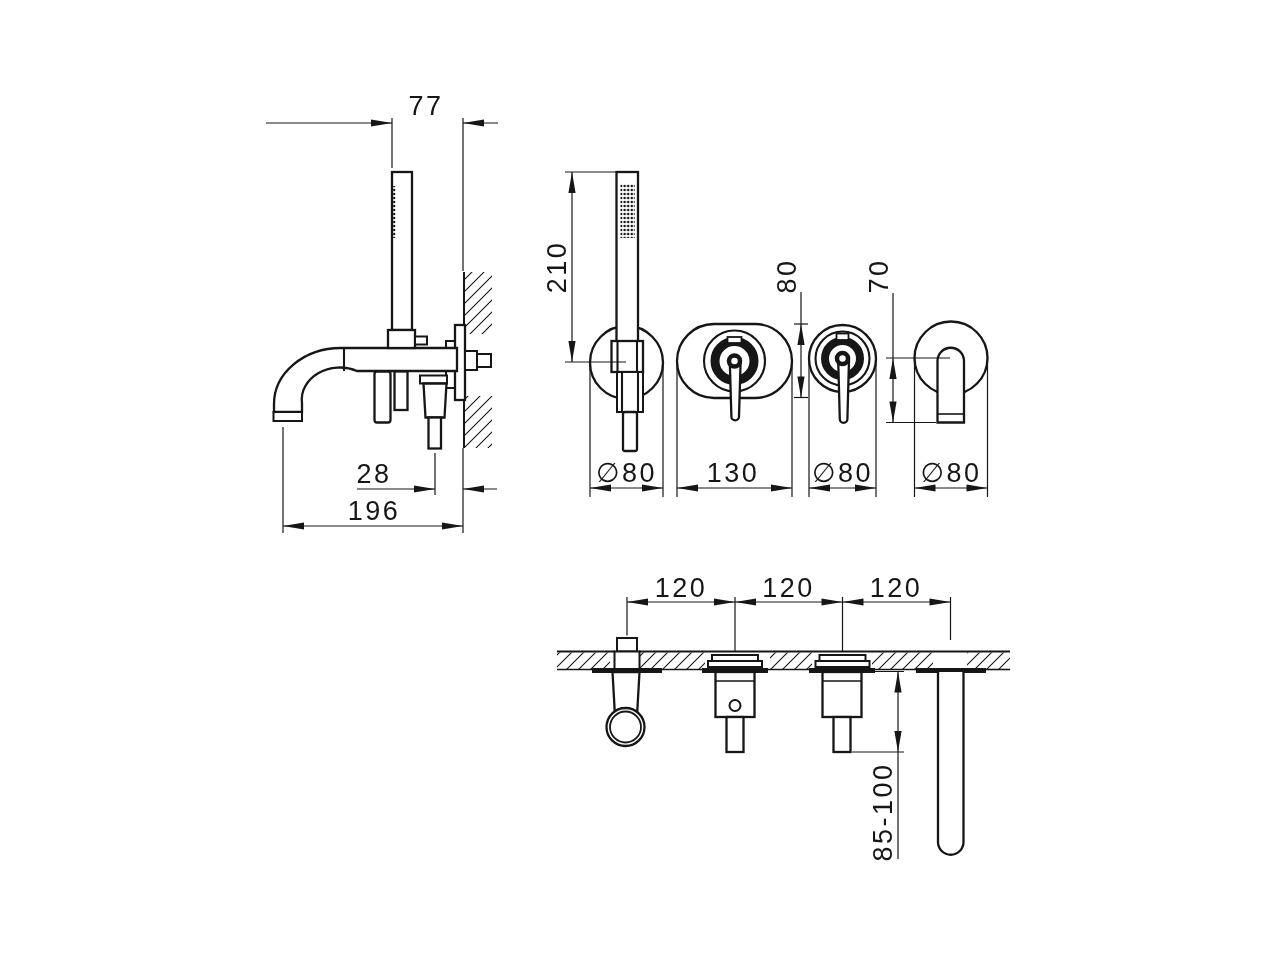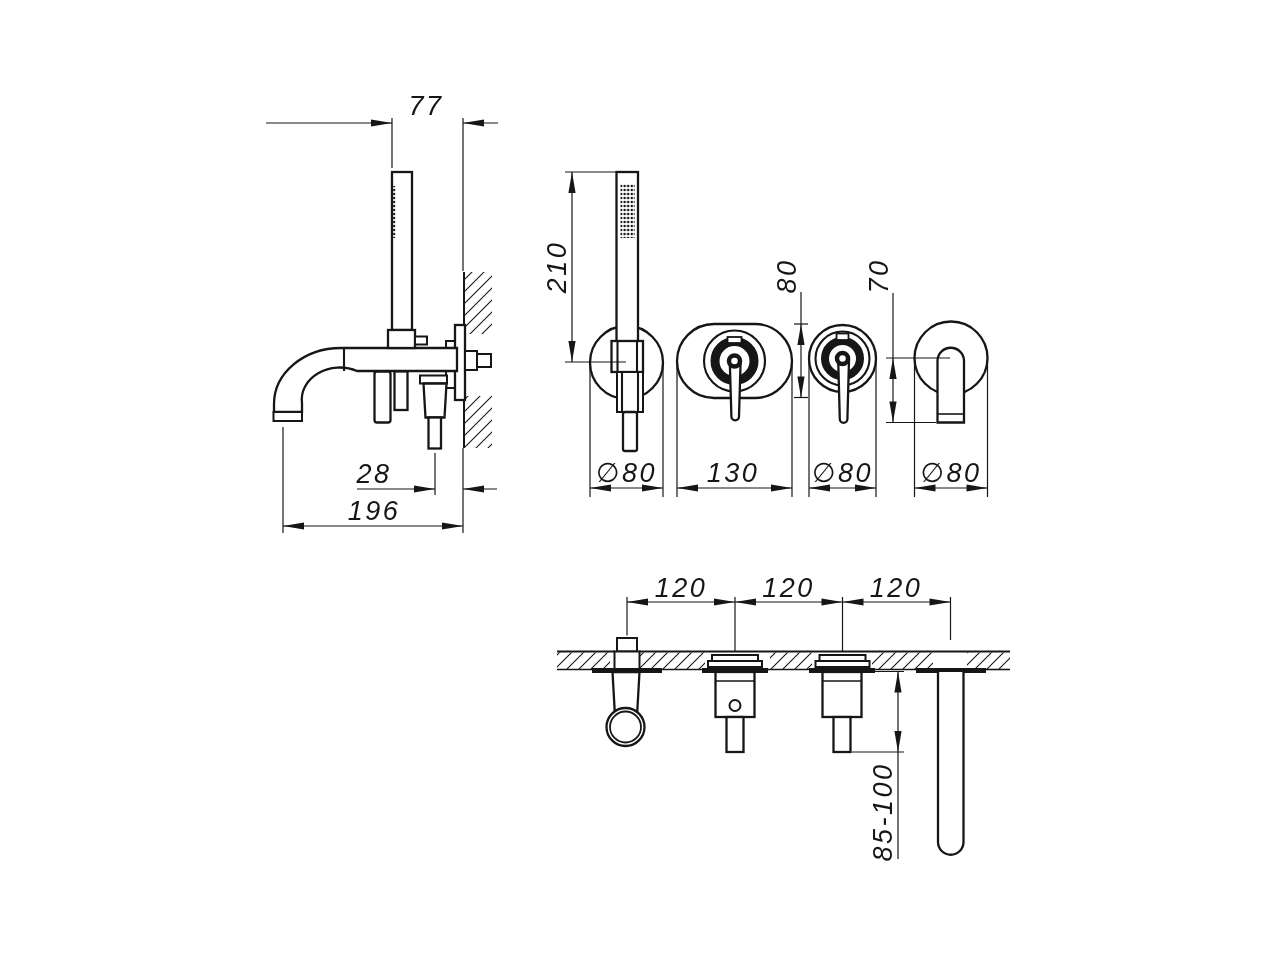--- a/index.html
+++ b/index.html
@@ -1,16 +1,16 @@
 <!DOCTYPE html>
 <html><head>
 <meta charset="utf-8">
 <style>
   html,body{margin:0;padding:0;background:#ffffff;}
-  .stage{position:relative;width:1280px;height:960px;background:#ffffff;overflow:hidden;font-style:italic;}
+  .stage{position:relative;width:1280px;height:960px;background:#ffffff;overflow:hidden;}
   svg{display:block;}
   .ol   {fill:#ffffff;stroke:#161616;stroke-width:2.3;stroke-linejoin:miter;}
   .ol2  {fill:#ffffff;stroke:#161616;stroke-width:2;stroke-linejoin:miter;}
   .on2  {fill:none;stroke:#161616;stroke-width:2.1;}
   .ring9{fill:none;stroke:#161616;stroke-width:9;}
   .ring8{fill:none;stroke:#161616;stroke-width:8;}
   .hub  {fill:#ffffff;stroke:#161616;stroke-width:4.5;}
   .dim  {fill:none;stroke:#161616;stroke-width:1.2;}
   .thin {fill:none;stroke:#161616;stroke-width:1.6;}
   .flange{fill:none;stroke:#161616;stroke-width:5;}

